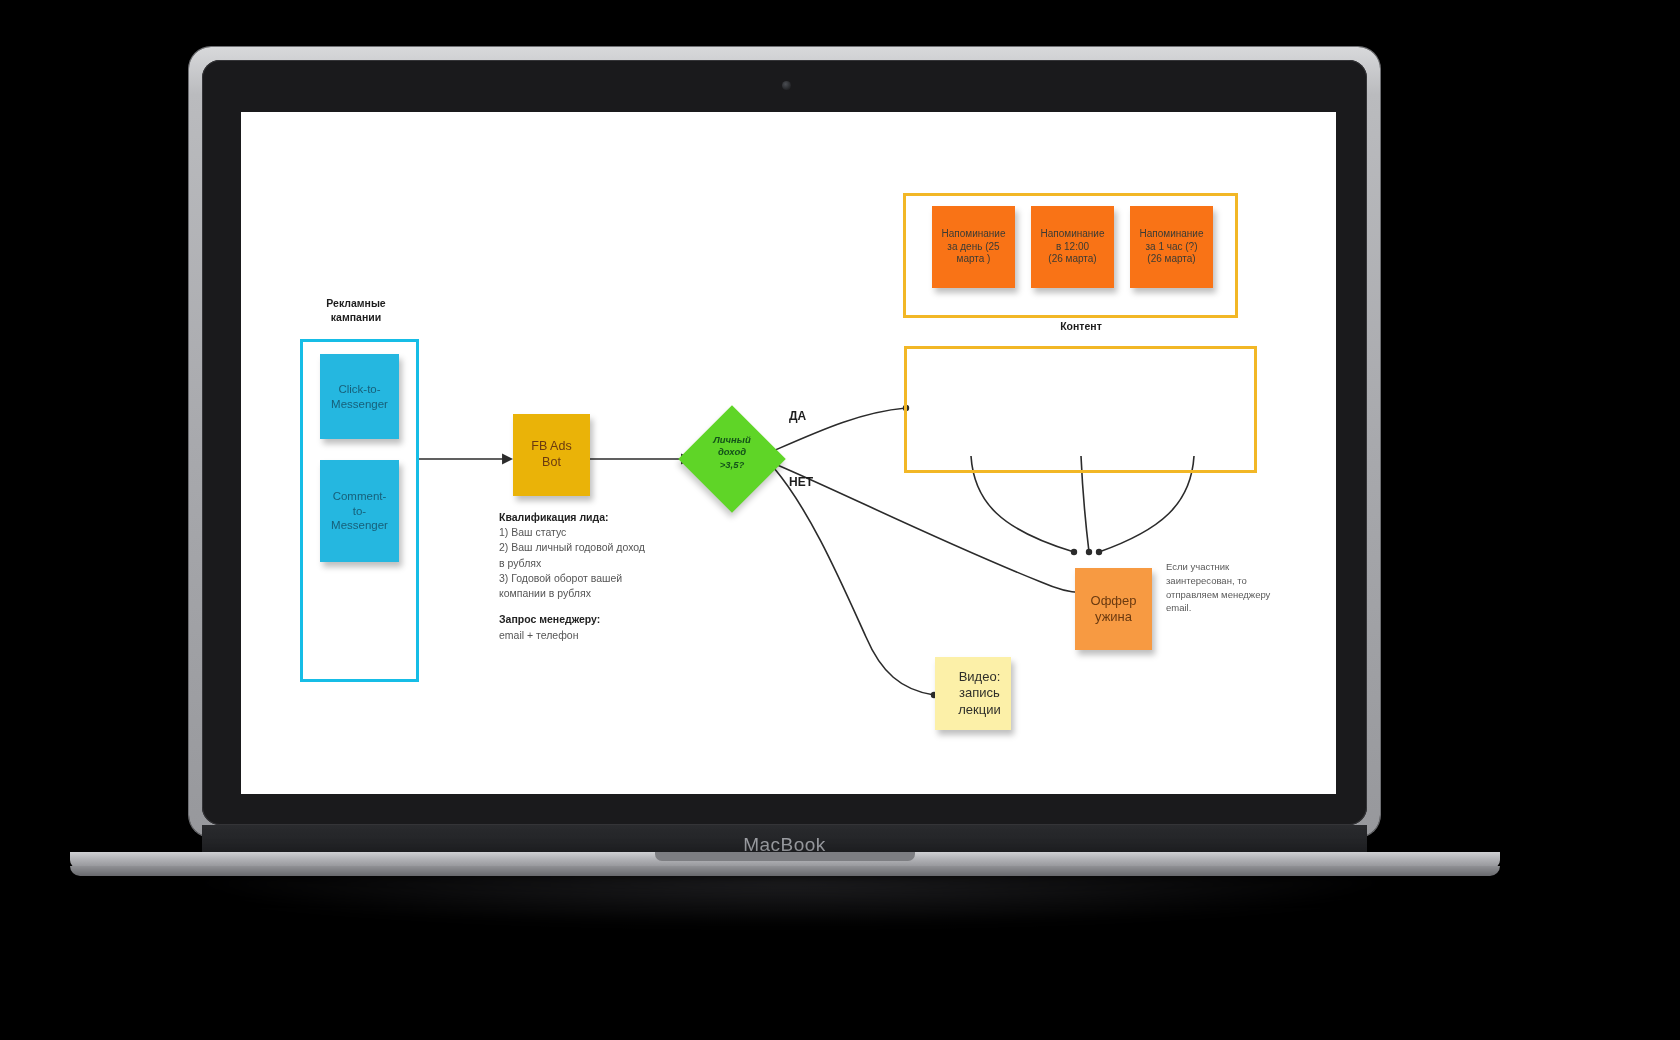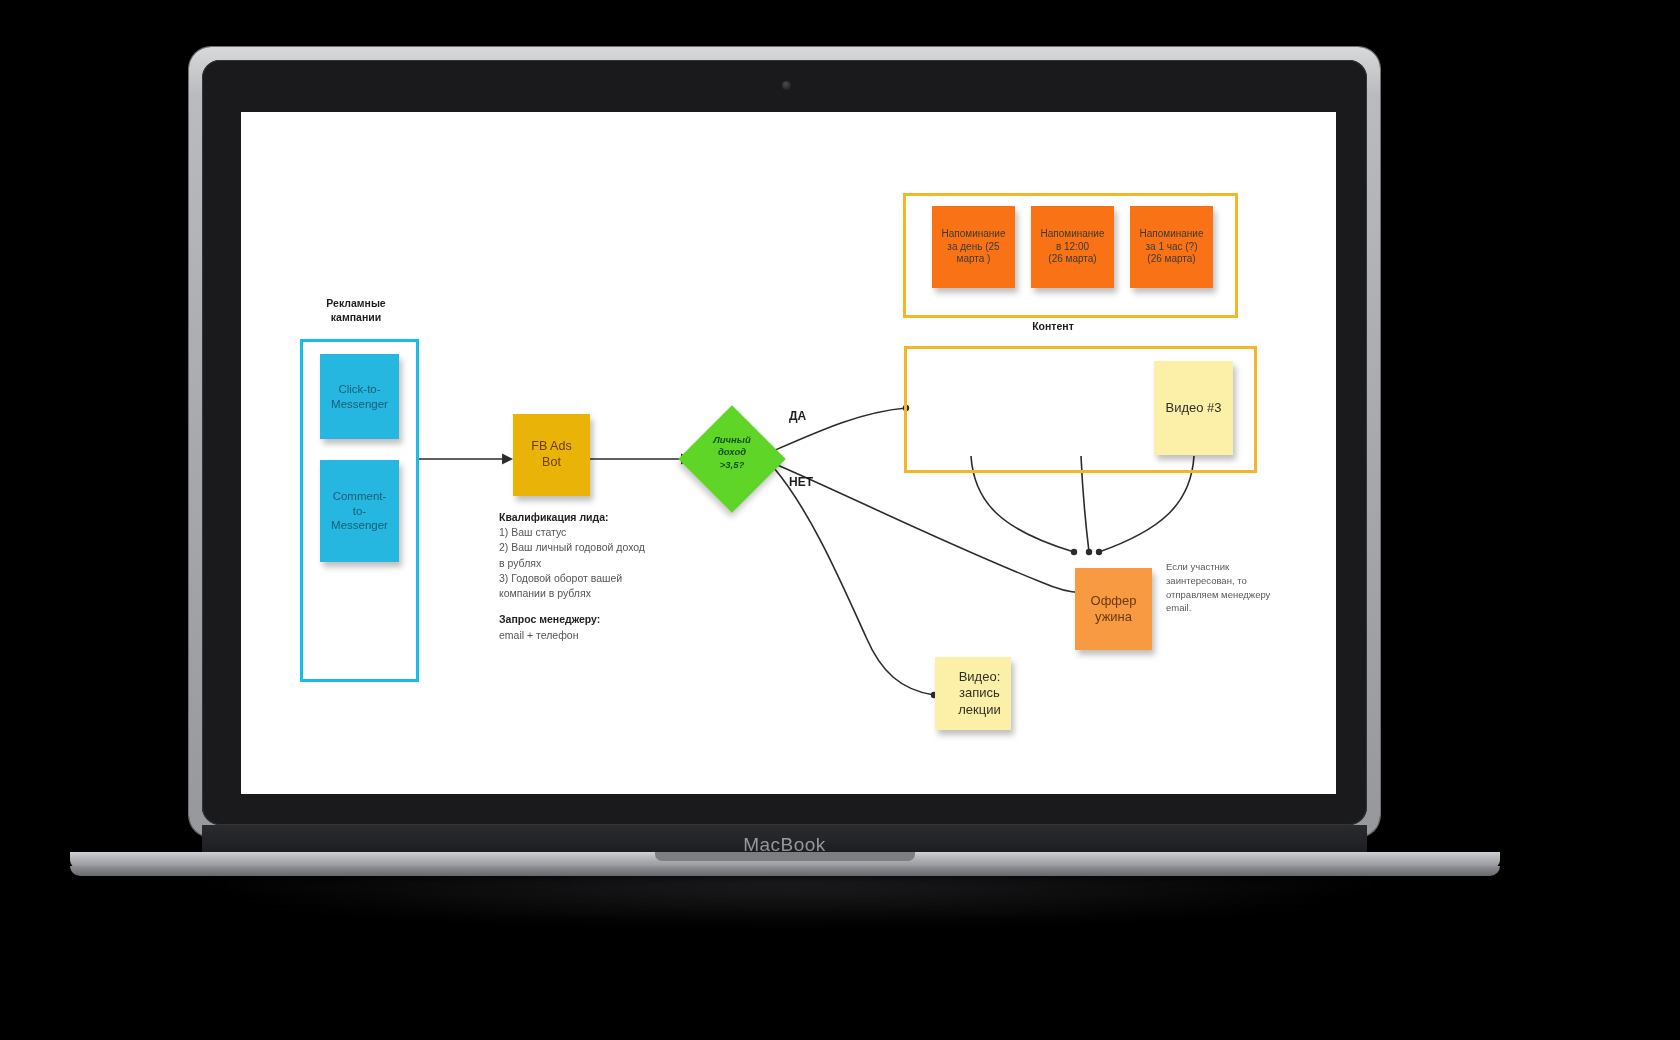--- a/index.html
+++ b/index.html
@@ -167,24 +167,23 @@
     <div class="node yellow-note sticky-shadow" style="left:691px;top:94px;width:83px;height:82px;white-space:pre-line;">Напоминание
 за день (25
 марта )</div>
     <div class="node yellow-note sticky-shadow" style="left:790px;top:94px;width:83px;height:82px;white-space:pre-line;">Напоминание
 в 12:00
 (26 марта)</div>
     <div class="node yellow-note sticky-shadow" style="left:889px;top:94px;width:83px;height:82px;white-space:pre-line;">Напоминание
 за 1 час (?)
 (26 марта)</div>
 
-    <div class="lbl" style="left:752px;top:208px;width:120px;">Контент</div>
+    <div class="lbl" style="left:780px;top:208px;width:120px;">Контент</div>
 
     <div class="group-yellow" style="left:663px;top:234px;width:353px;height:127px;"></div>
-    <div class="node yellow-note-big sticky-shadow" style="left:913px;top:249px;width:79px;height:94px;">Видео #3</div>
 
     <div class="node orange-box2 sticky-shadow" style="left:834px;top:440px;width:77px;height:82px;white-space:pre-line;">Оффер
 ужина</div>
 
     <div class="note-txt" style="left:925px;top:448px;width:140px;white-space:pre-line;">Если участник
 заинтересован, то
 отправляем менеджеру
 email.</div>
 
     <div class="node yellow-note-big sticky-shadow" style="left:694px;top:545px;width:76px;height:73px;white-space:pre-line;padding-left:13px;">Видео:

